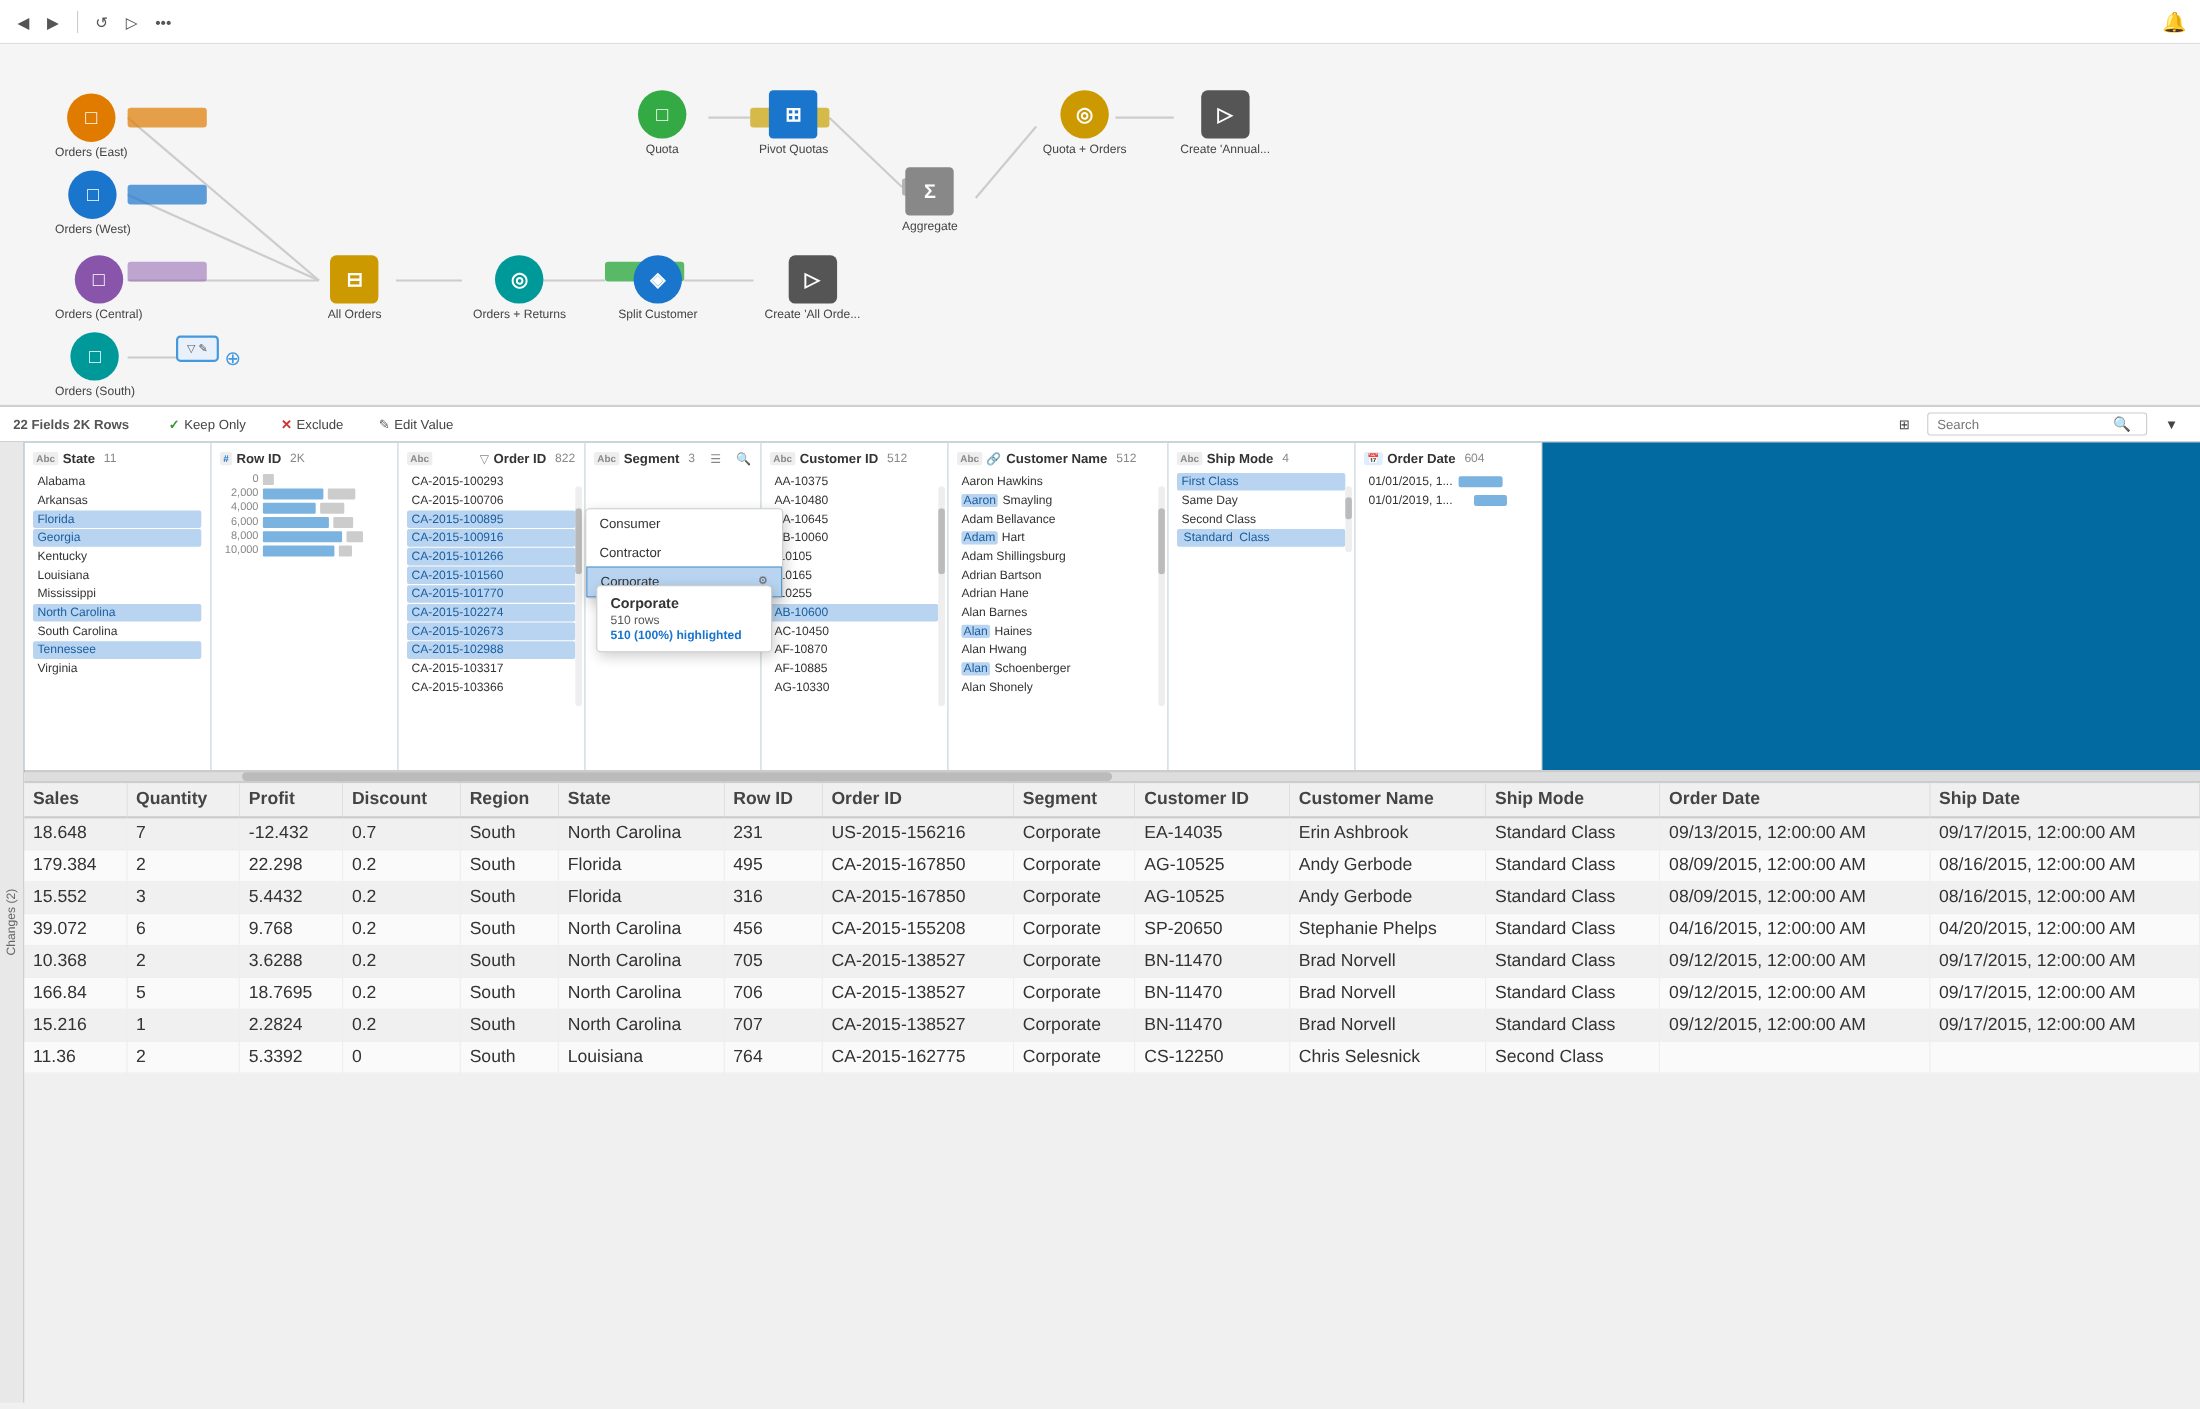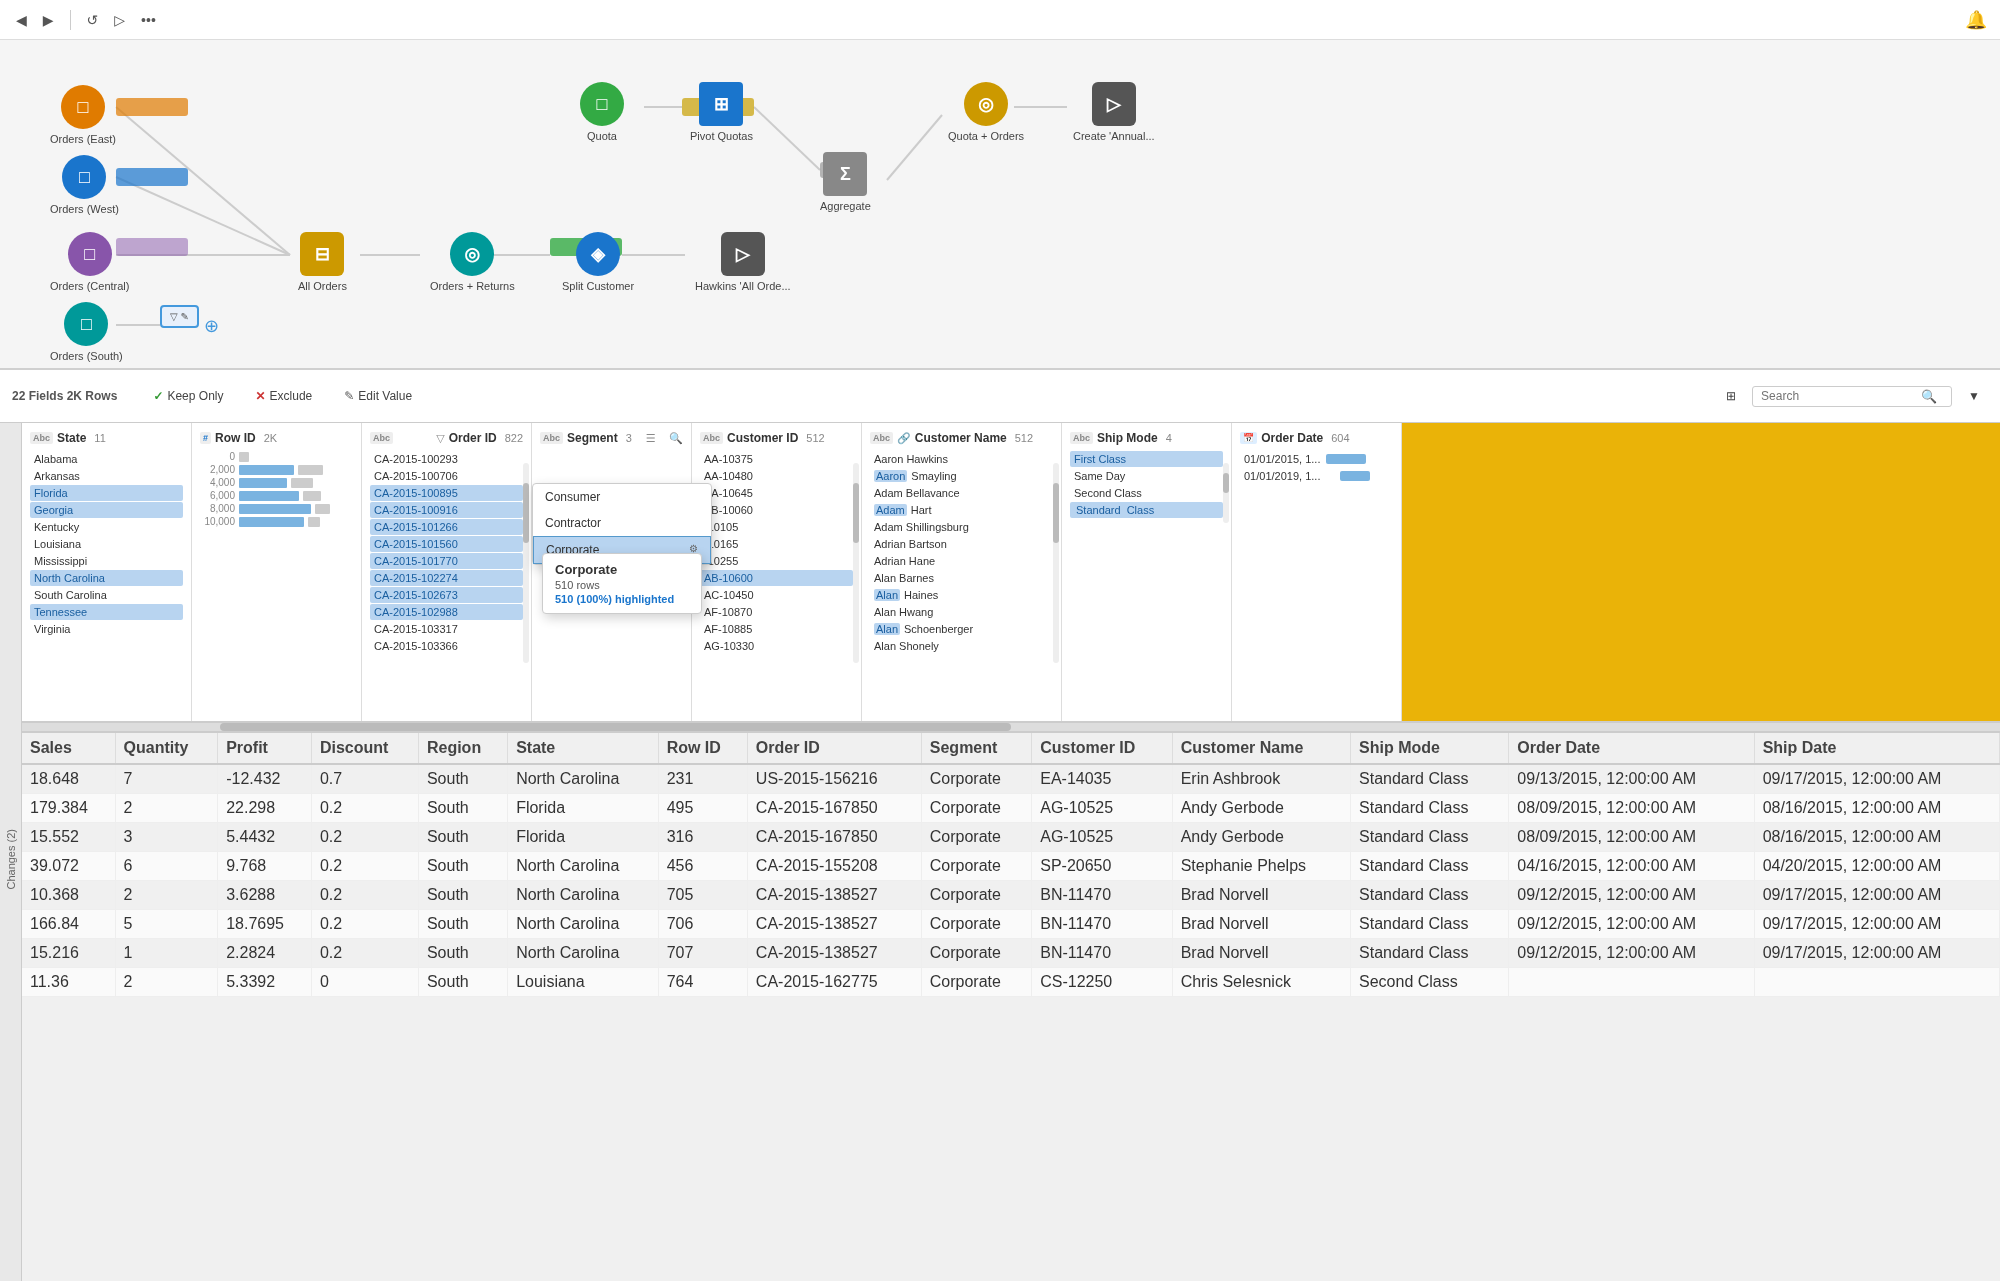--- a/index.html
+++ b/index.html
@@ -33,21 +33,21 @@
     .node-icon.blue { background: #1a75cc; }
     .node-icon.purple { background: #8855aa; }
     .node-icon.teal { background: #009999; }
     .node-icon.green { background: #33aa44; }
     .node-icon.gray { background: #888; }
     .node-icon.gold { background: #cc9900; }
     .node-icon.dark { background: #555; }
 
     
     .toolbar {
-      background: #fff; height: 53px; display: flex; align-items: center; padding: 0 12px;
+      background: #fff; height: 32px; display: flex; align-items: center; padding: 0 12px;
       border-bottom: 1px solid #ccc; gap: 16px;
     }
     .toolbar-info { font-size: 12px; color: #555; font-weight: 600; margin-right: 12px; }
     .toolbar-btn {
       display: flex; align-items: center; gap: 4px; background: none; border: none;
       cursor: pointer; font-size: 12px; color: #444; padding: 4px 8px; border-radius: 3px;
     }
     .toolbar-btn .check { color: #339933; font-weight: bold; }
     .toolbar-btn .ex { color: #cc3333; font-weight: bold; }
     .toolbar-btn .edit { color: #555; }
@@ -67,21 +67,21 @@
       width: 22px; background: #e8e8e8; border-right: 1px solid #ccc;
       display: flex; align-items: center; justify-content: center;
       writing-mode: vertical-rl; font-size: 11px; color: #666; cursor: pointer;
     }
 
     
     .table-container { flex: 1; overflow: hidden; display: flex; flex-direction: column; }
 
     
     .col-headers {
-      display: flex; background: #eab308; border-bottom: 2px solid #ccc;
+      display: flex; background: #0369a1; border-bottom: 2px solid #ccc;
       min-height: 300px; overflow-x: auto;
     }
 
     .col-card {
       min-width: 170px; border-right: 1px solid #ddd; padding: 8px;
       display: flex; flex-direction: column; position: relative; background: #fff;
     }
     .col-card.wide { min-width: 200px; }
 
     .col-header-row {
@@ -252,21 +252,21 @@
     <div class="node-label">Orders + Returns</div>
   </div>
 
   <div class="node" style="left:562px; top:192px;">
     <div class="node-icon blue" style="background:#1a75cc;">◈</div>
     <div class="node-label">Split Customer</div>
   </div>
 
   <div class="node" style="left:695px; top:192px;">
     <div class="node-icon dark" style="border-radius:6px;">▷</div>
-    <div class="node-label">Hawkins 'All Orde...</div>
+    <div class="node-label">Create 'All Orde...</div>
   </div>
 
   <div class="node" style="left:580px; top:42px;">
     <div class="node-icon green">□</div>
     <div class="node-label">Quota</div>
   </div>
 
   <div class="node" style="left:690px; top:42px;">
     <div class="node-icon blue" style="border-radius:4px;">⊞</div>
     <div class="node-label">Pivot Quotas</div>

